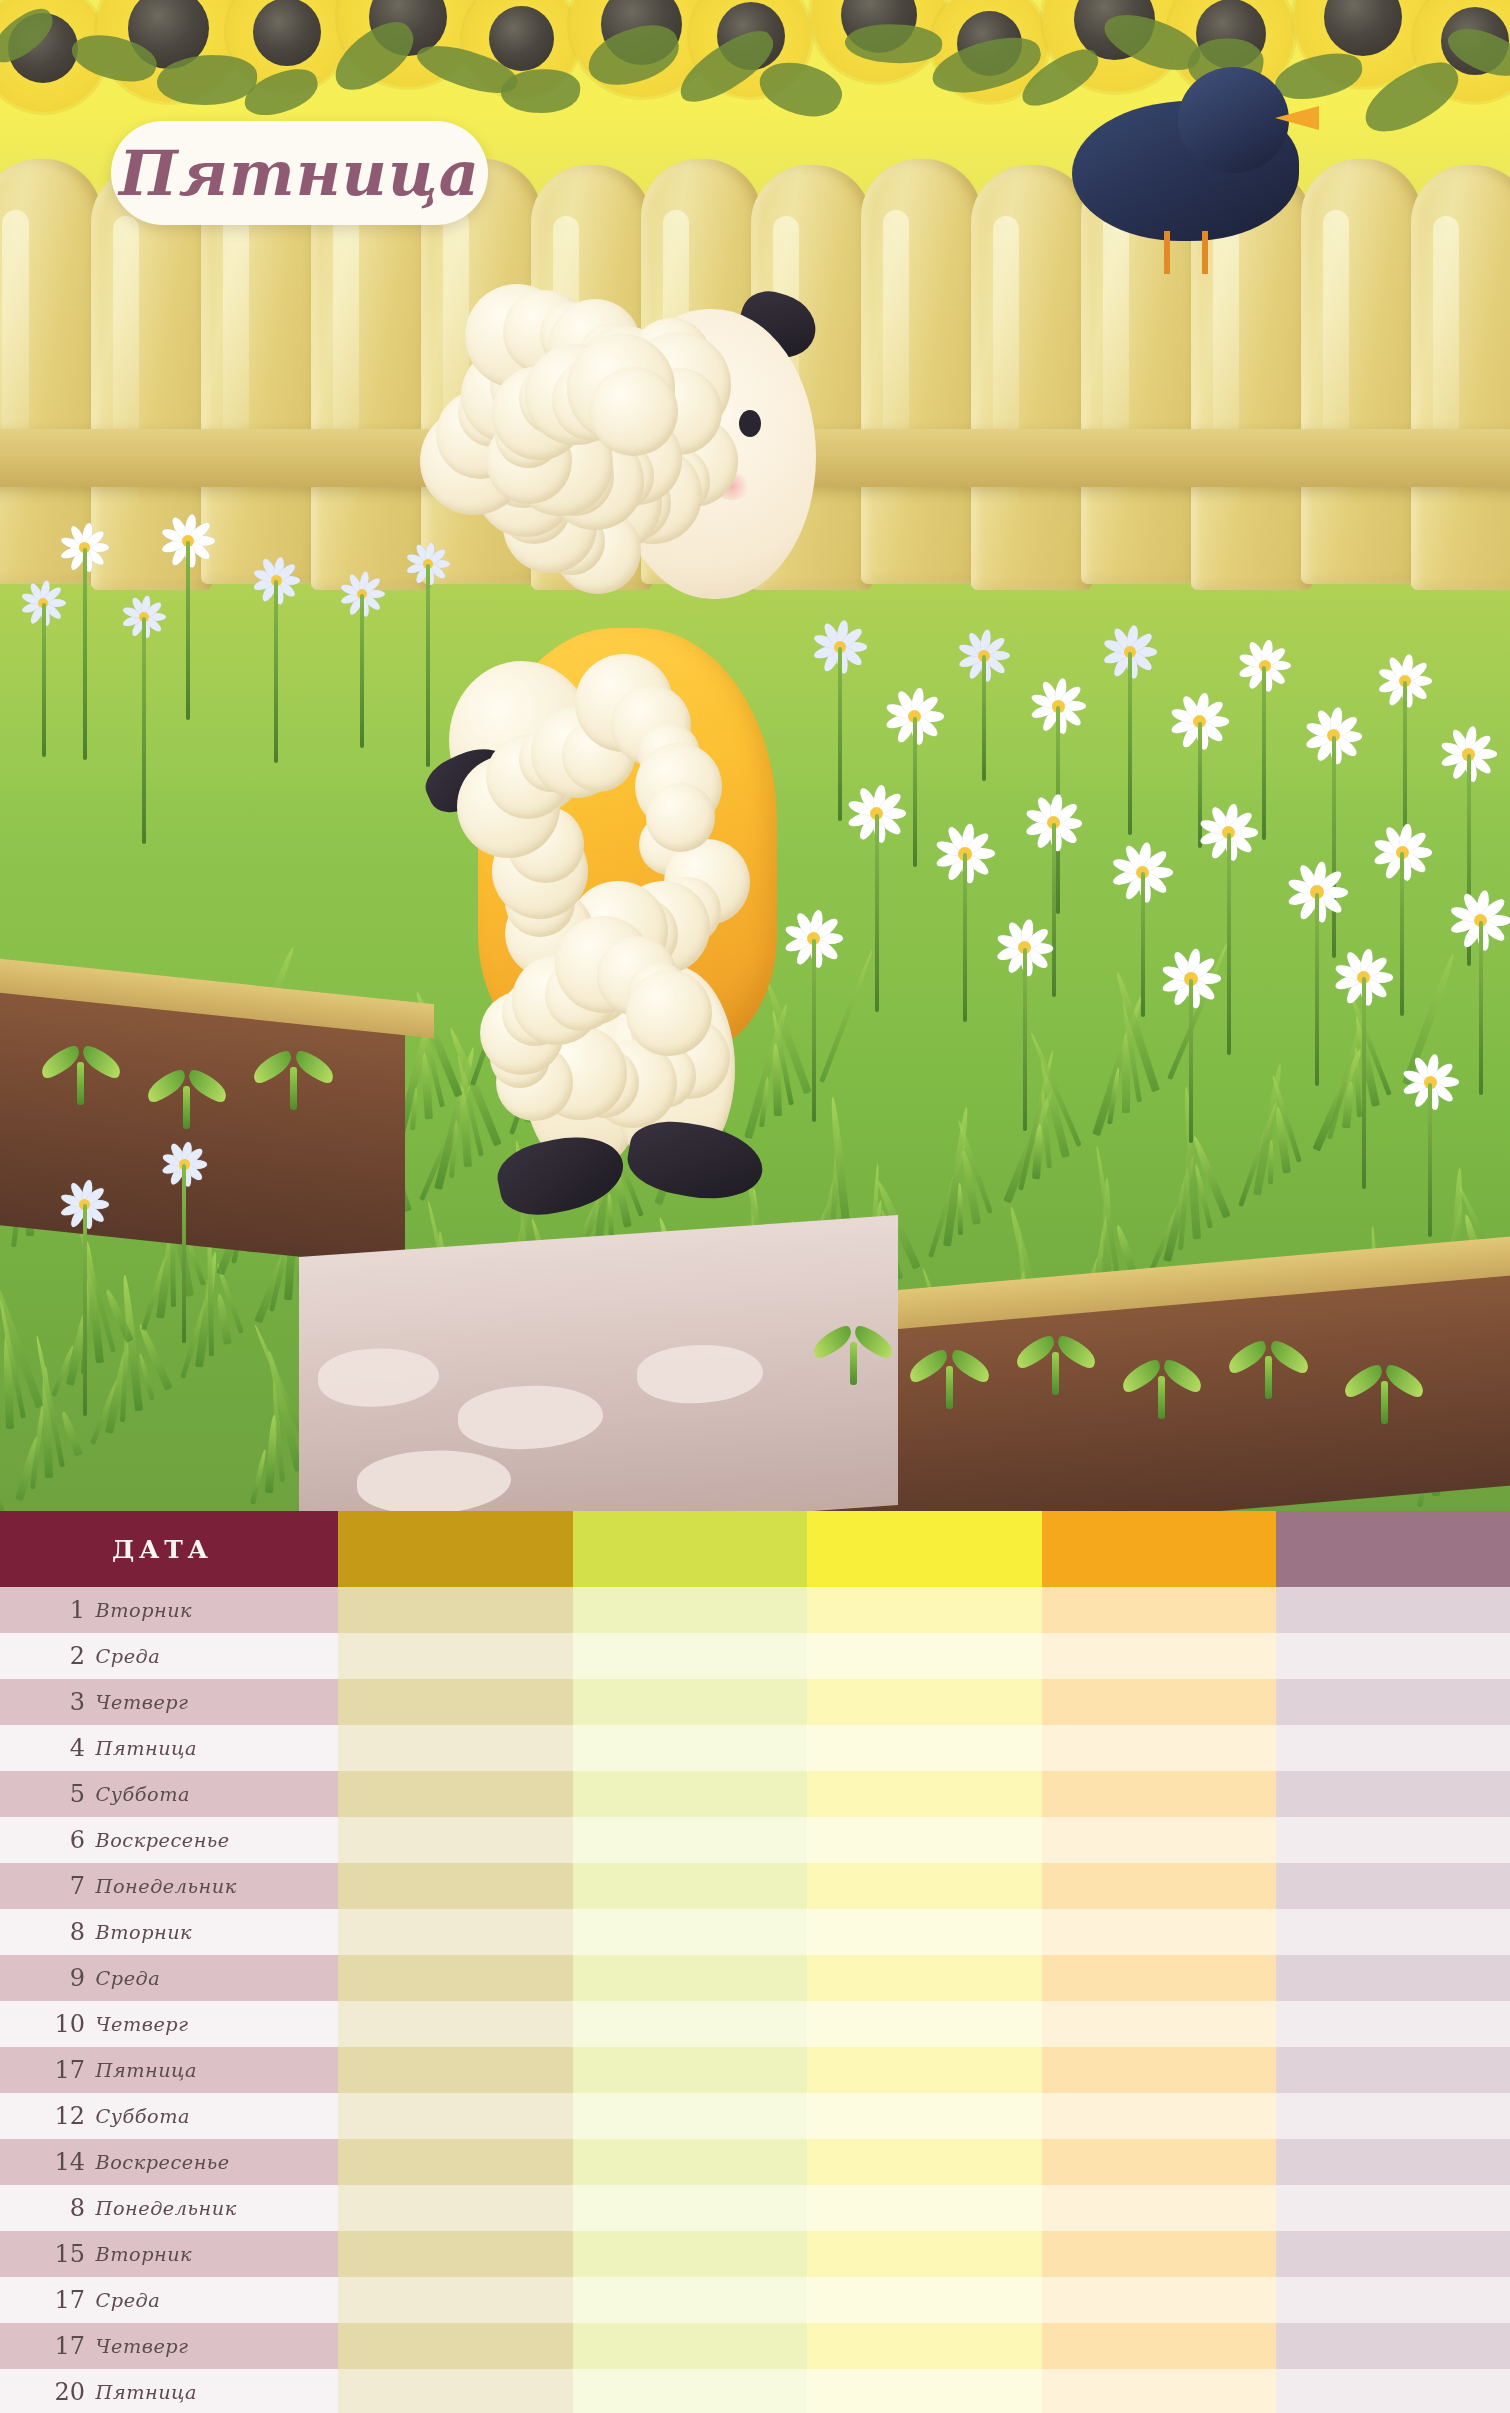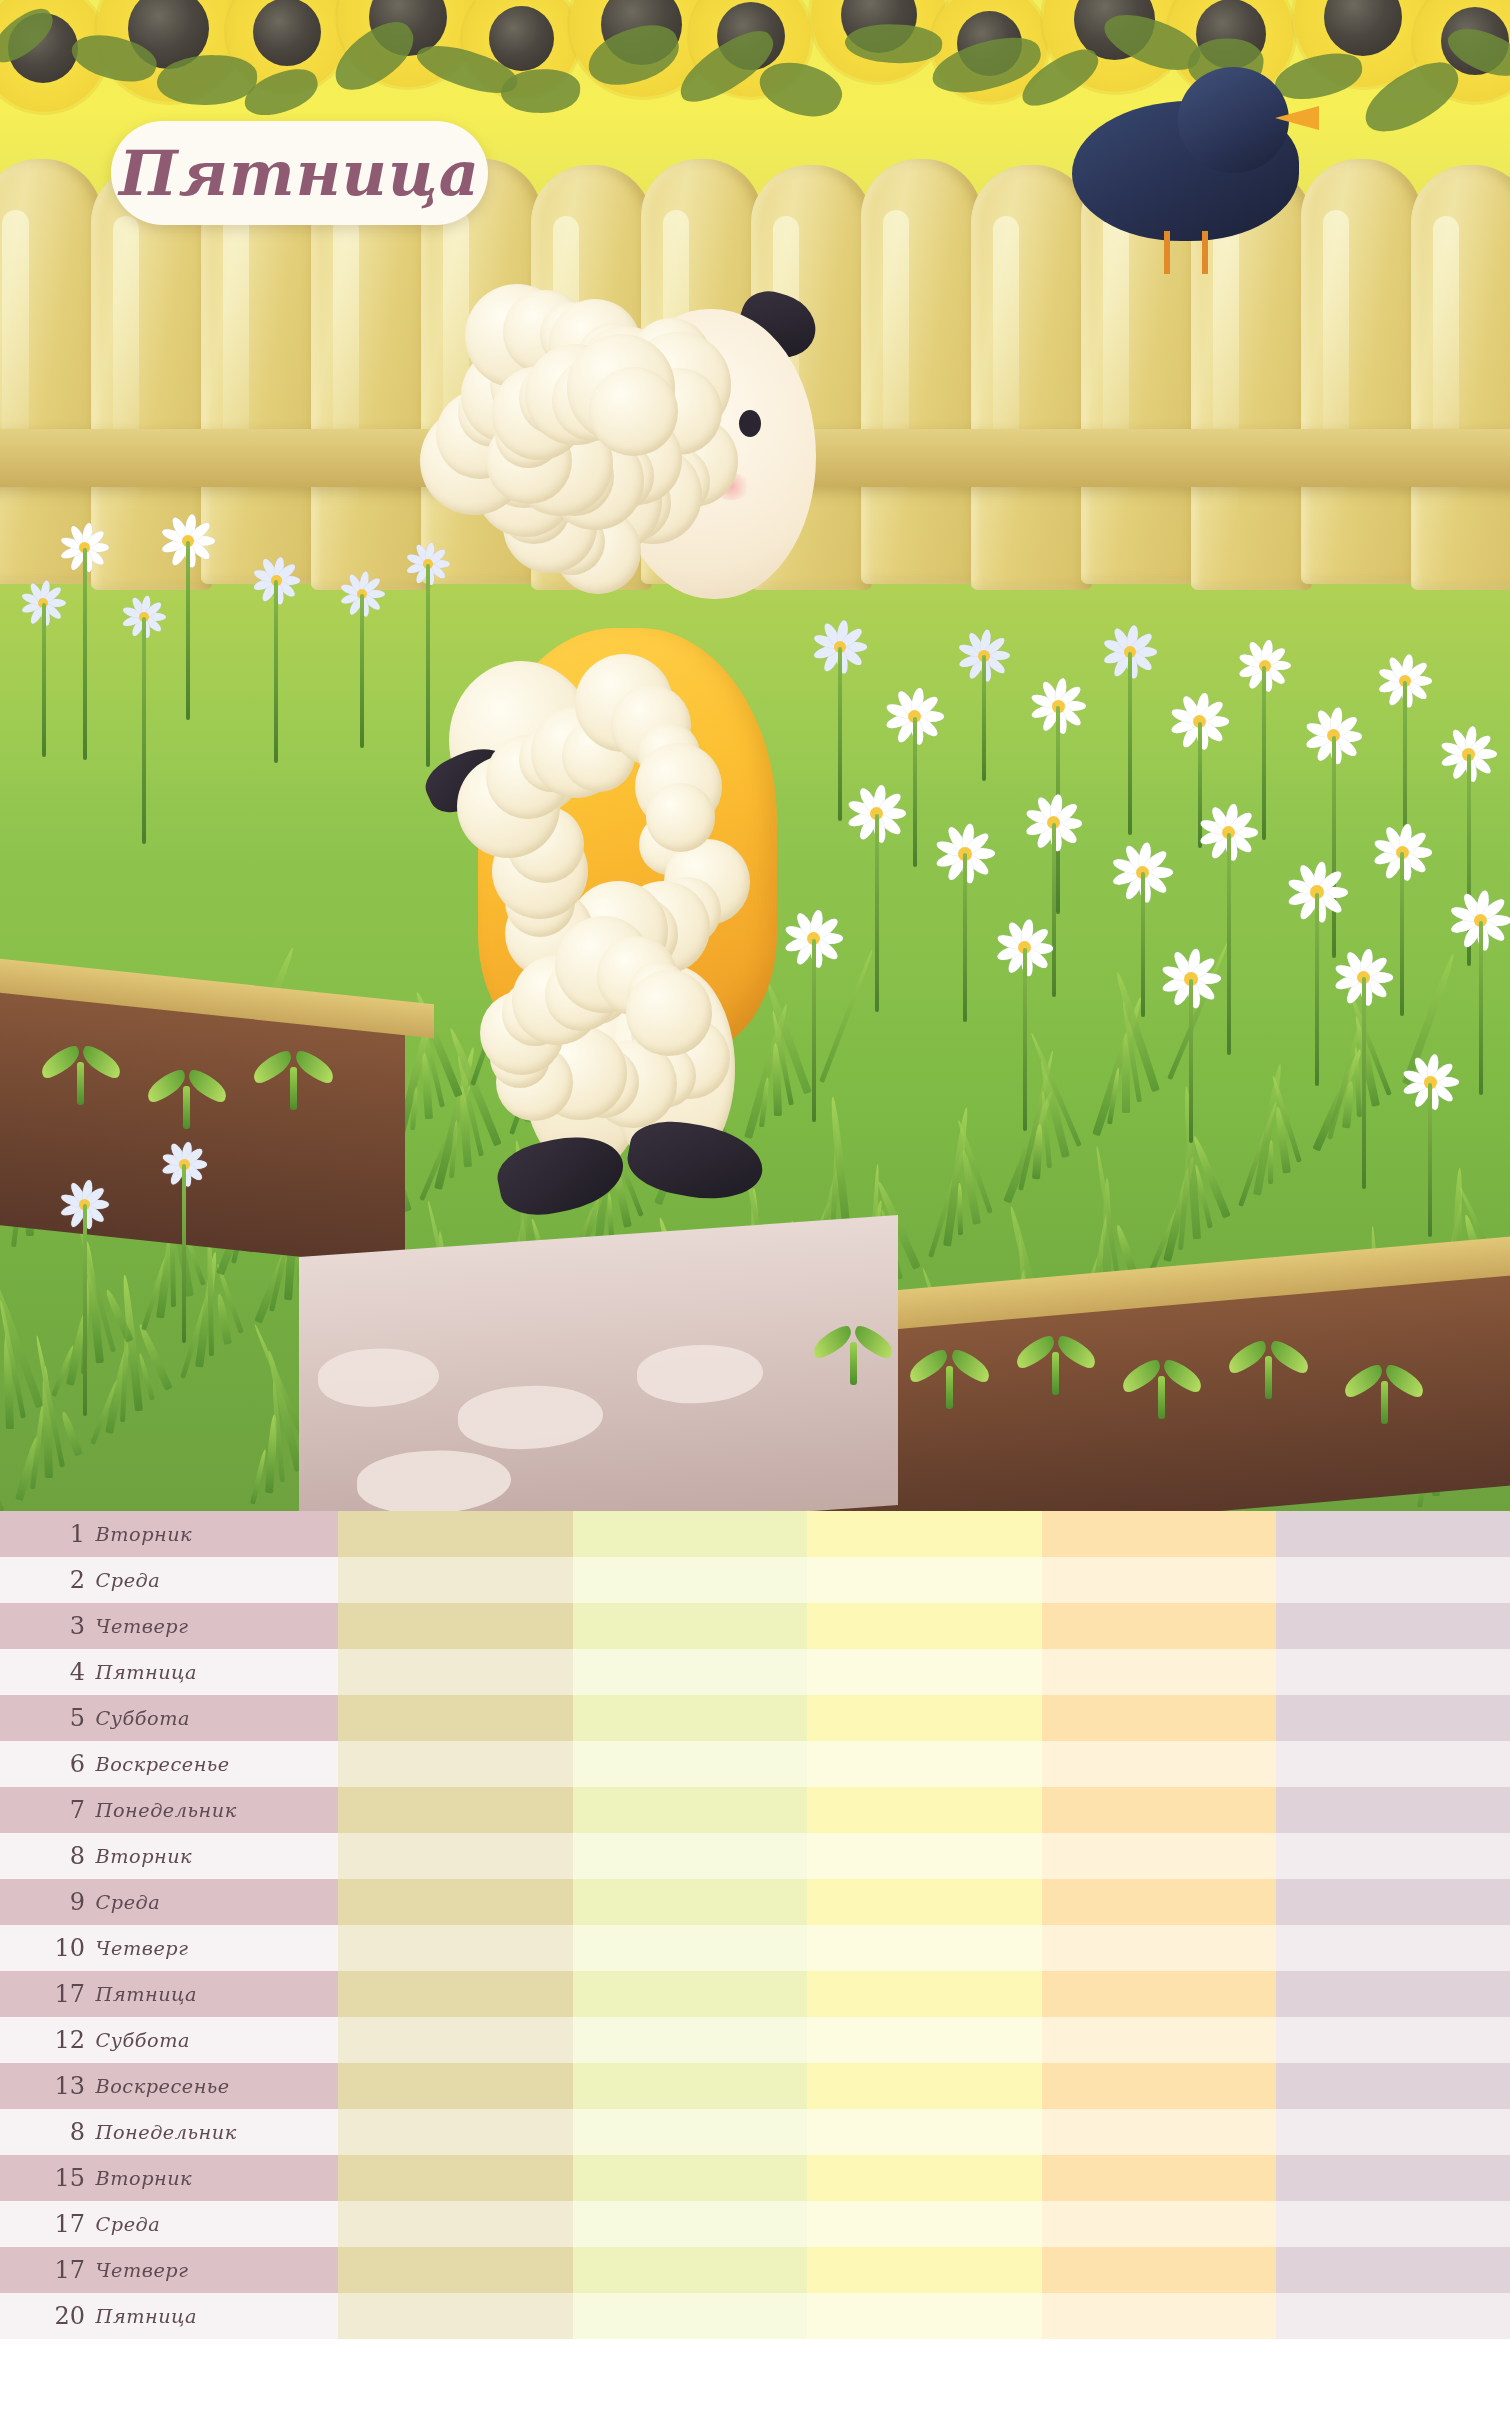--- a/index.html
+++ b/index.html
@@ -1200,20 +1200,30 @@
         </div>
         <div class="stem" style="left: 1428px; top: 1083px; height: 154px;"></div>
       </div>
 
     <div class="month-badge">
       <span>Пятница</span>
     </div>
   </div>
 
   <div class="calendar">
+    <div class="cal-header" id="cal-header">
+      <div class="date-col">
+        <span>ДАТА</span>
+      </div>
+    <div class="hcol" style="background: rgb(196, 154, 22);"></div>
+        <div class="hcol" style="background: rgb(212, 224, 74);"></div>
+        <div class="hcol" style="background: rgb(247, 239, 58);"></div>
+        <div class="hcol" style="background: rgb(246, 168, 28);"></div>
+        <div class="hcol" style="background: rgb(155, 117, 133);"></div>
+      </div>
     <div class="cal-body" id="cal-body">
         <div class="row">
           <div class="cell-date" style="background: rgb(220, 194, 199);">
             <div class="num">1</div>
             <div class="wd">Вторник</div>
           </div>
           <div class="cell" style="background: rgb(228, 217, 168);"></div>
           <div class="cell" style="background: rgb(238, 243, 189);"></div>
           <div class="cell" style="background: rgb(253, 248, 182);"></div>
           <div class="cell" style="background: rgb(253, 226, 173);"></div>
@@ -1335,21 +1345,21 @@
             <div class="wd">Суббота</div>
           </div>
           <div class="cell" style="background: rgb(241, 235, 211);"></div>
           <div class="cell" style="background: rgb(247, 250, 223);"></div>
           <div class="cell" style="background: rgb(254, 252, 224);"></div>
           <div class="cell" style="background: rgb(254, 242, 217);"></div>
           <div class="cell" style="background: rgb(242, 236, 239);"></div>
         </div>
         <div class="row">
           <div class="cell-date" style="background: rgb(220, 194, 199);">
-            <div class="num">13</div>
+            <div class="num">14</div>
             <div class="wd">Воскресенье</div>
           </div>
           <div class="cell" style="background: rgb(228, 217, 168);"></div>
           <div class="cell" style="background: rgb(238, 243, 189);"></div>
           <div class="cell" style="background: rgb(253, 248, 182);"></div>
           <div class="cell" style="background: rgb(253, 226, 173);"></div>
           <div class="cell" style="background: rgb(224, 210, 217);"></div>
         </div>
         <div class="row">
           <div class="cell-date" style="background: rgb(247, 242, 243);">

